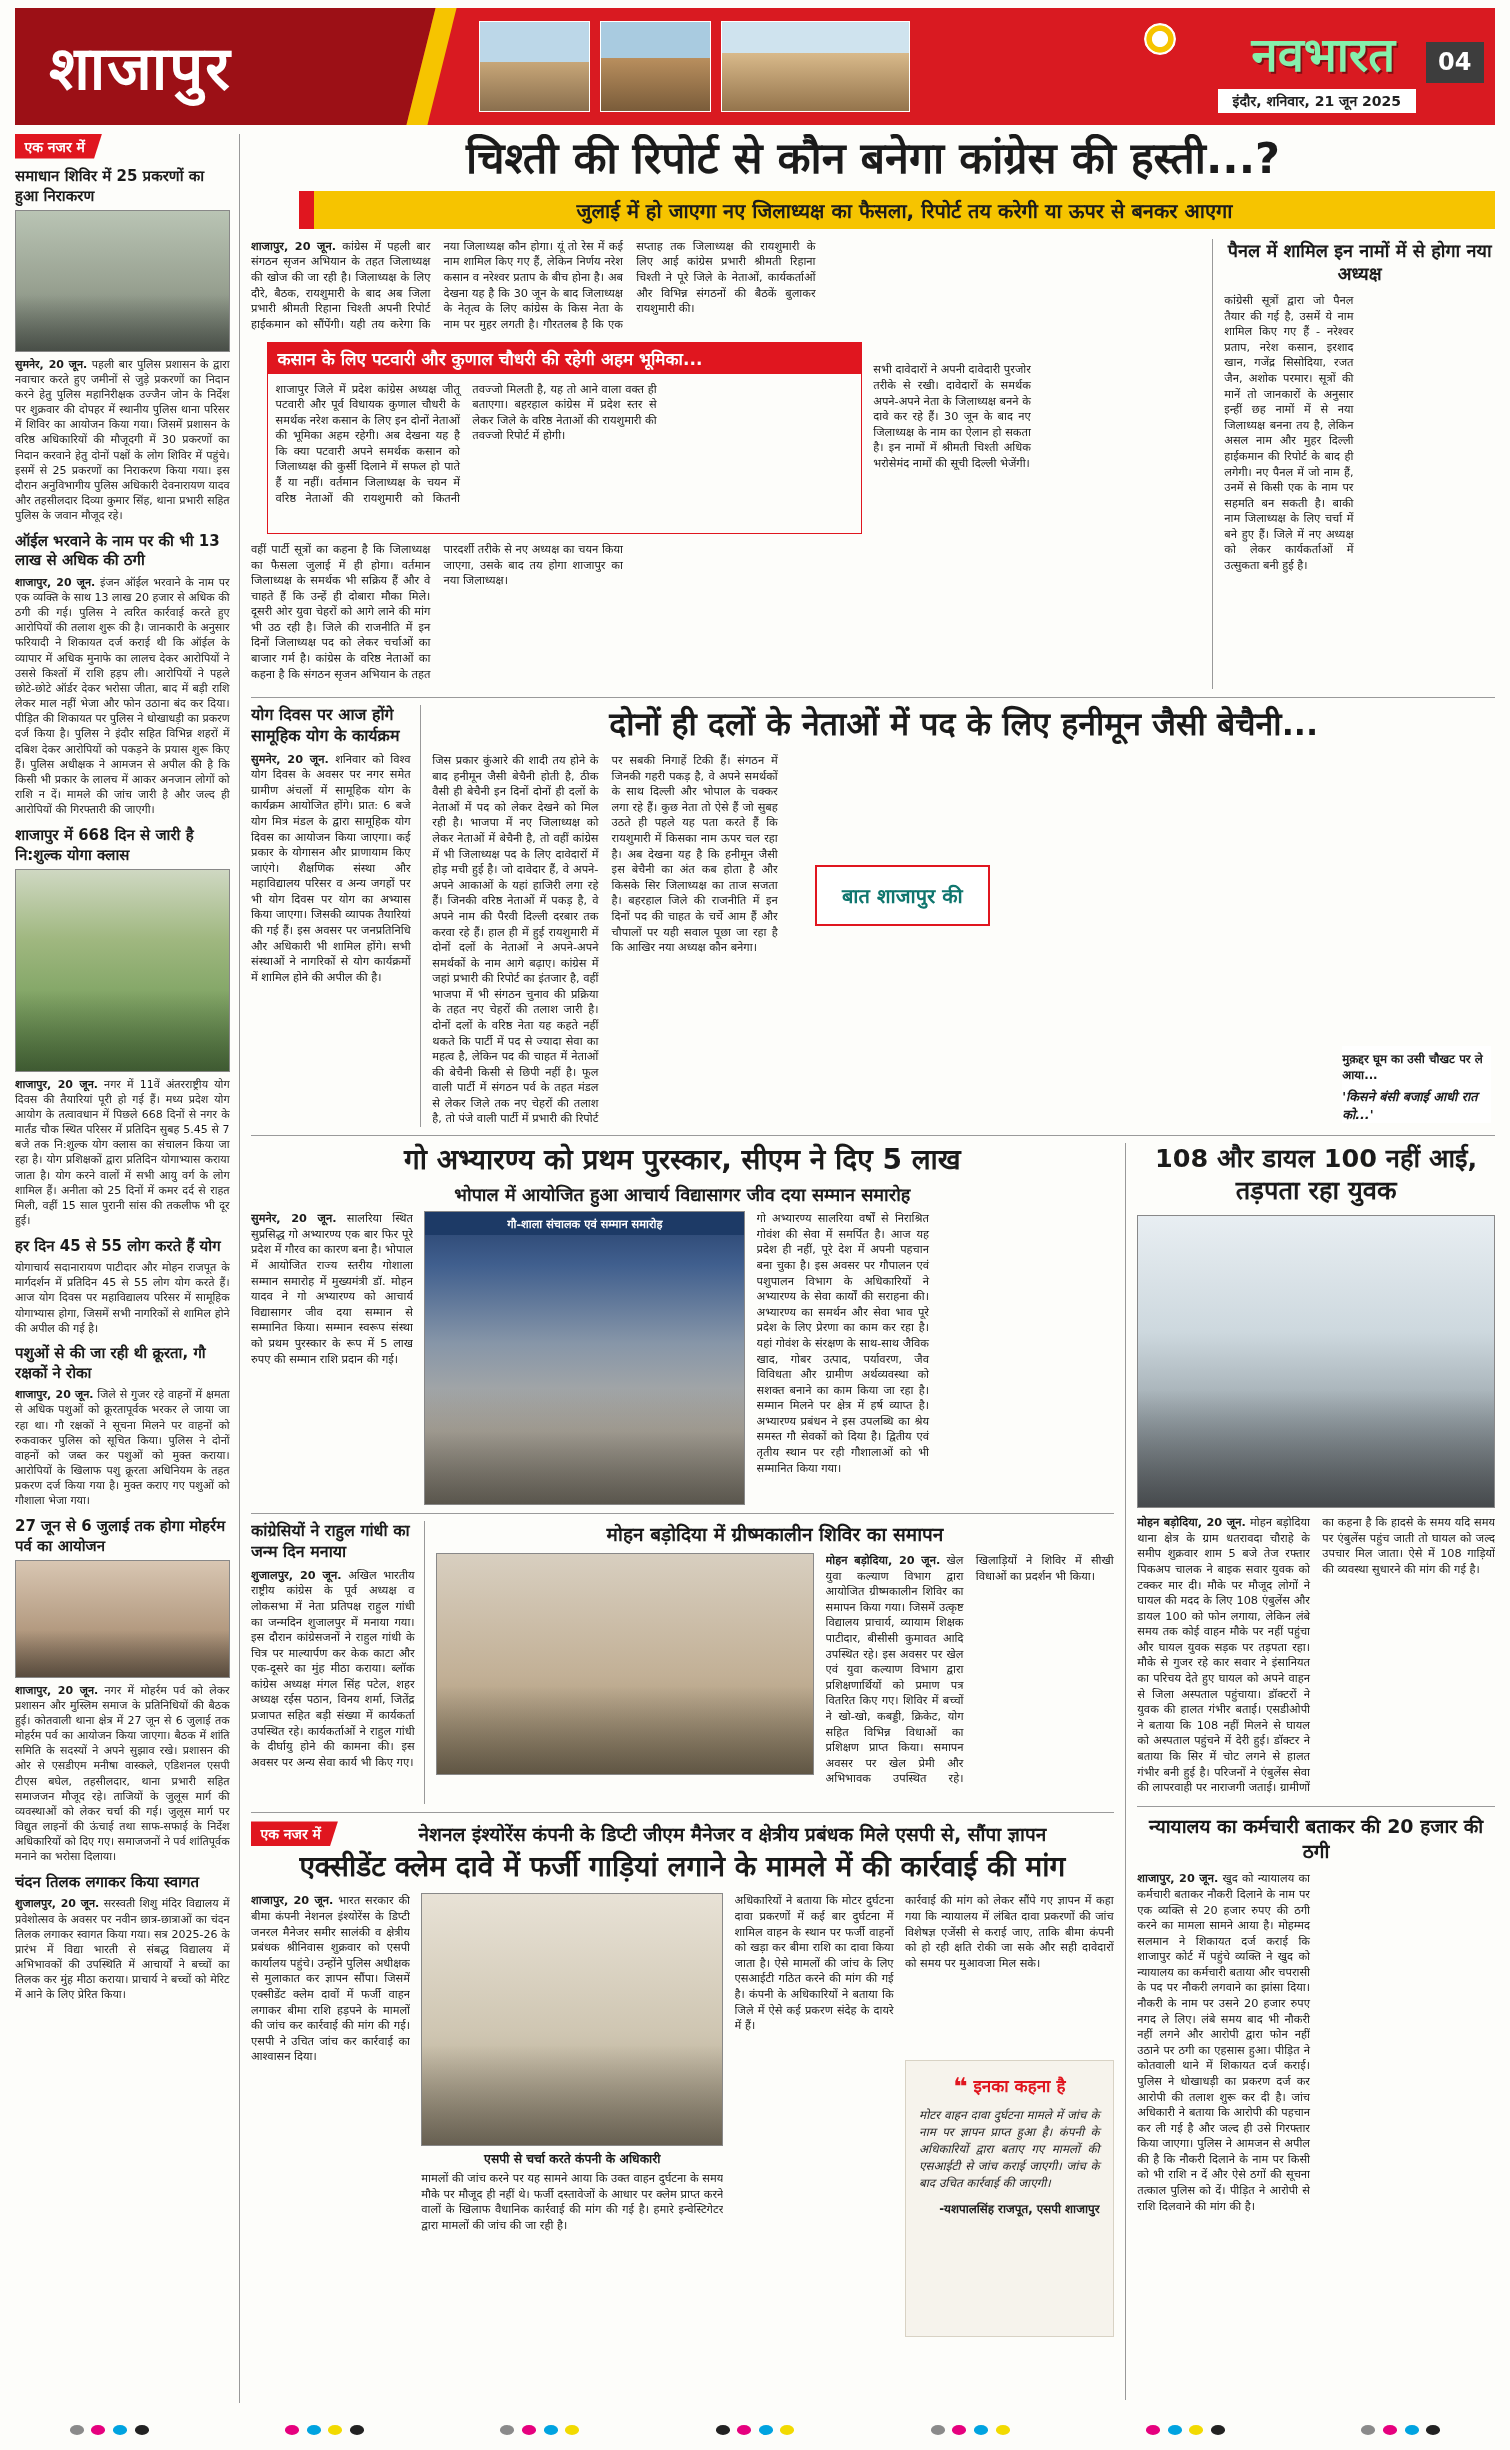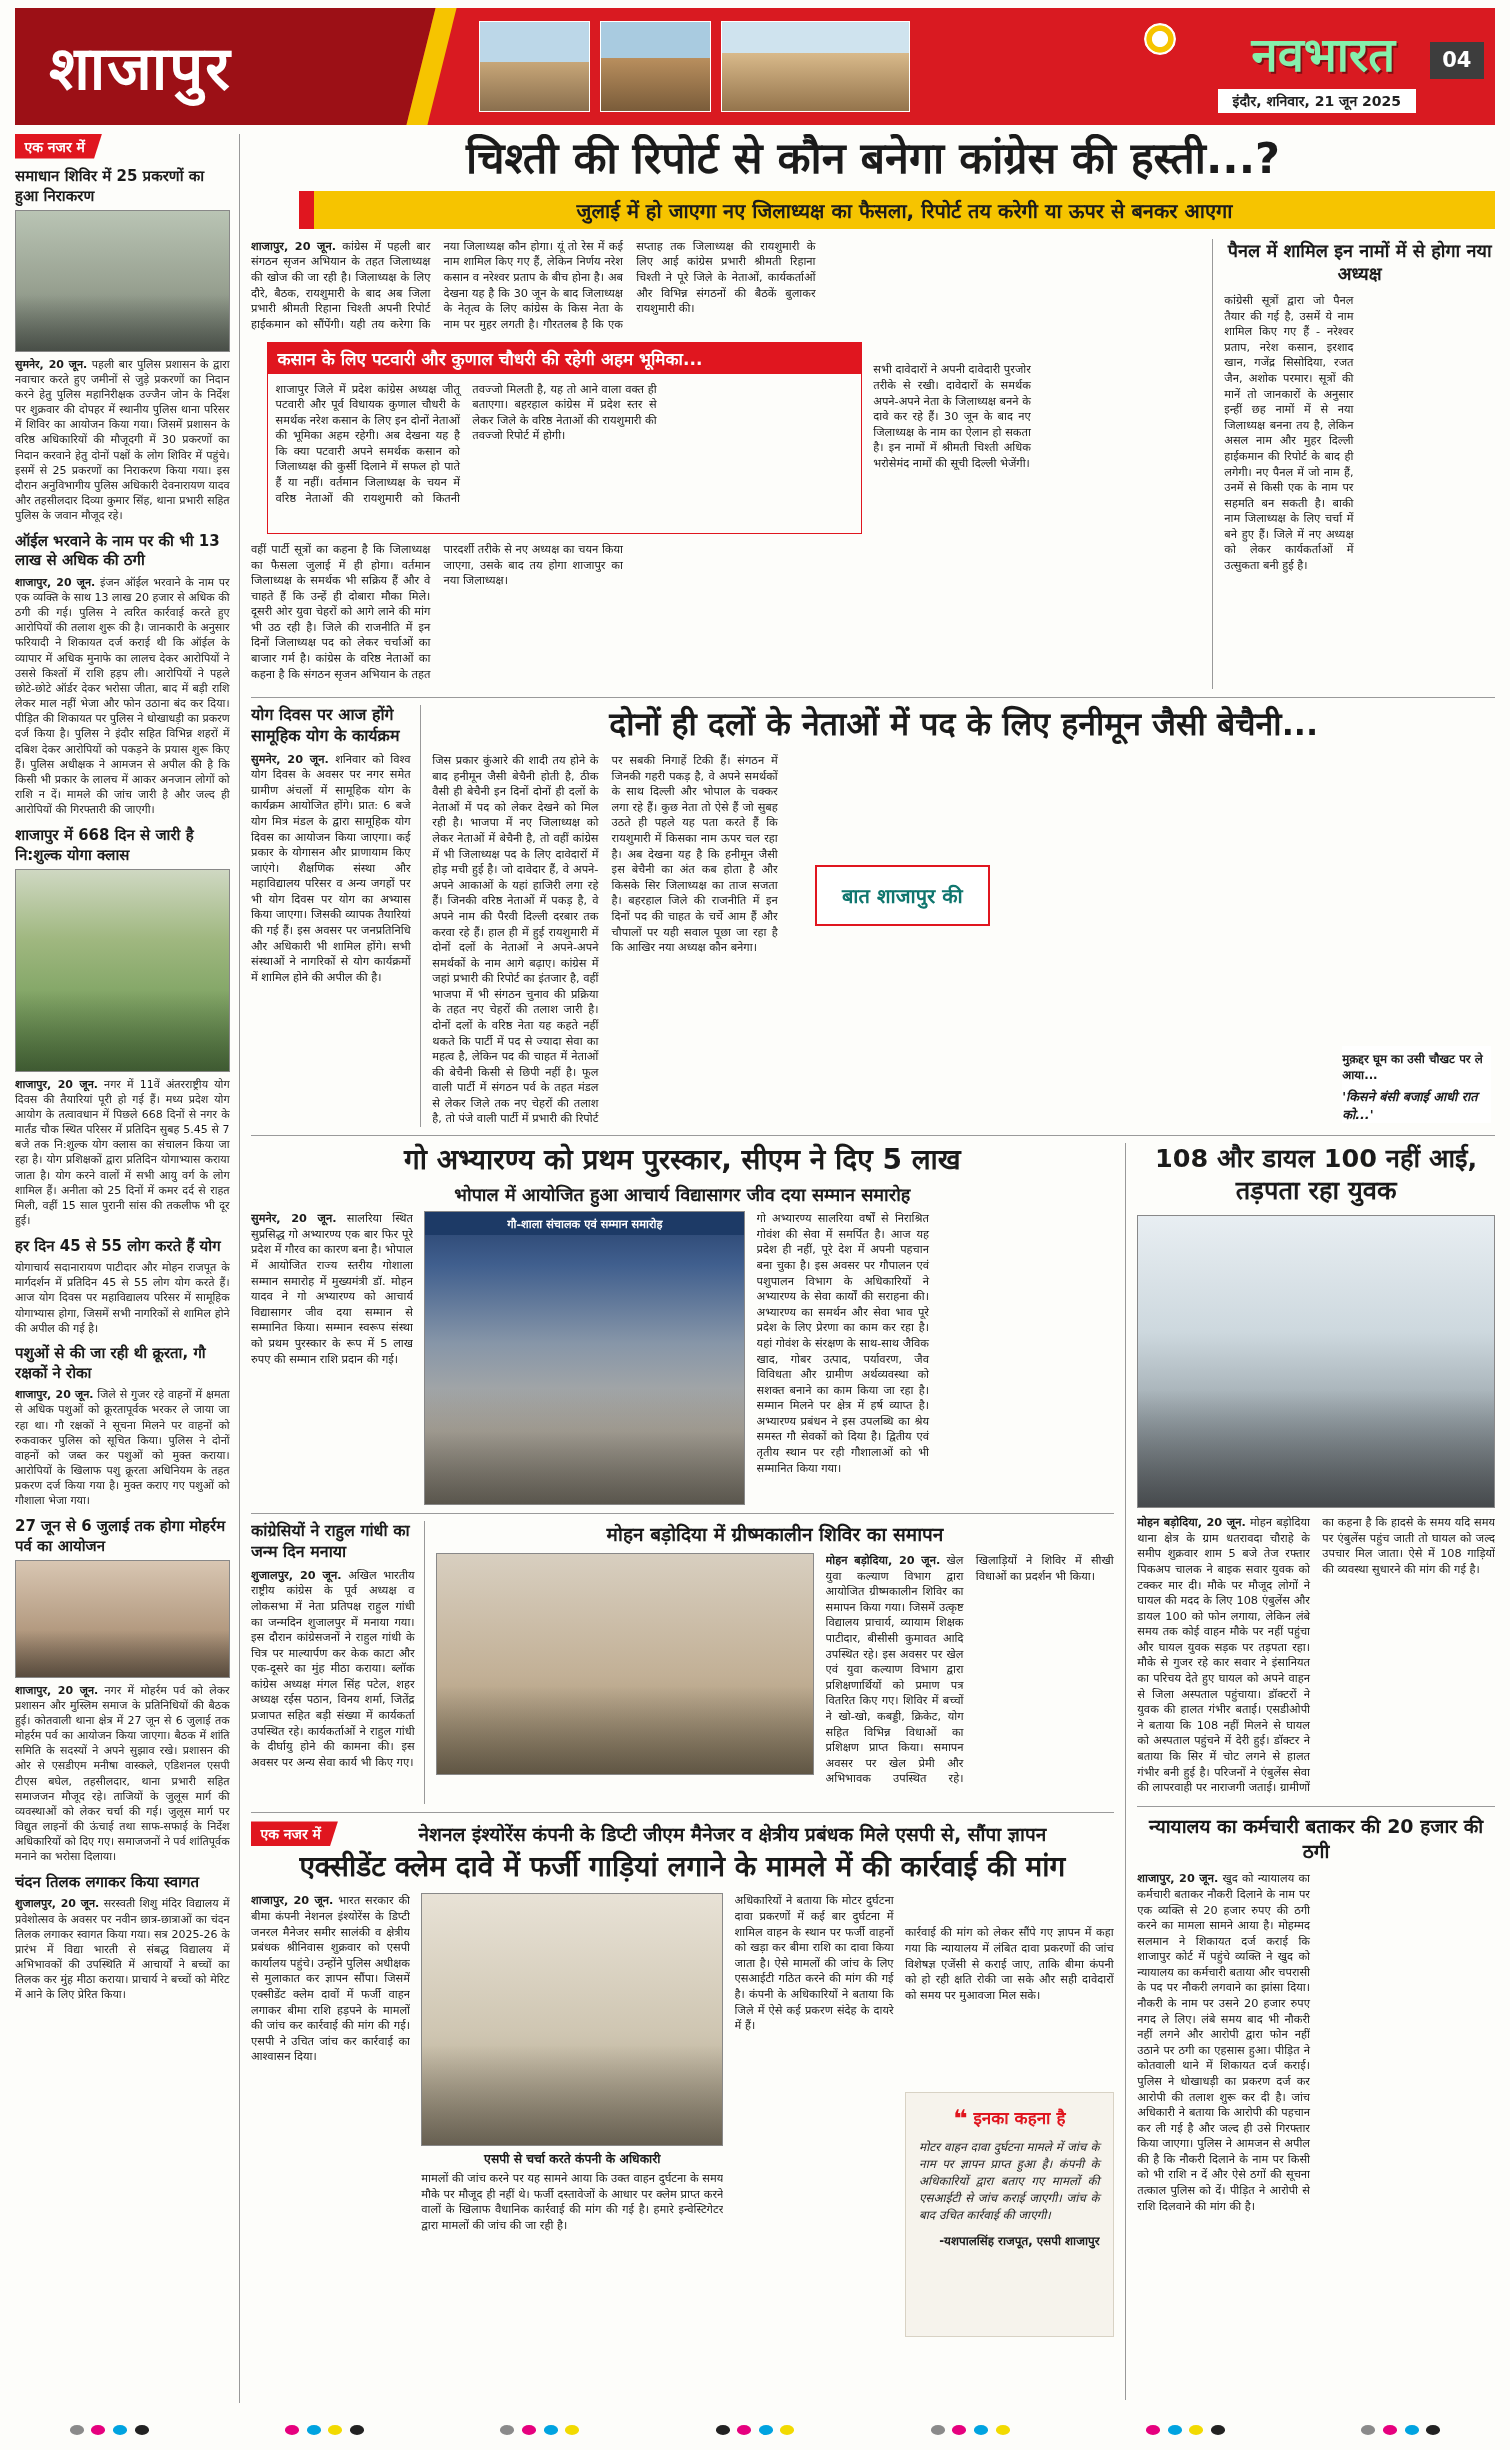--- a/index.html
+++ b/index.html
@@ -16,21 +16,21 @@
   .mh-accent { position:absolute; left:406px; top:0; height:100%; width:21px; background:#f6c400; transform:skewX(-14deg); }
   .mh-city { position:absolute; left:34px; top:17px; font-size:60px; font-weight:700; color:#fff; letter-spacing:1.9px; }
   .thumb { position:absolute; top:13.2px; height:91px; border:1.9px solid #fff; }
   .t1 { left:464px; width:111px; background:linear-gradient(#bcd7e8 45%, #c7a678 45%, #8a6f4e); }
   .t2 { left:585px; width:111px; background:linear-gradient(#a9cbe0 40%, #b98f5e 40%, #7a5c3a); }
   .t3 { left:706px; width:189px; background:linear-gradient(#cfe3ee 35%, #d8b98a 35%, #94744c); }
   .mh-logo { position:absolute; right:319px; top:15px; width:32px; height:32px; border-radius:50%;
     background:radial-gradient(circle at 50% 50%, #fff 0 7.6px, #f6c400 8.5px 13.2px, #ffffff 14px); border:1.9px solid #fff; }
   .mh-paper { position:absolute; right:100px; top:13.2px; font-size:47px; font-weight:700; color:#86efac; text-shadow:1.9px 1.9px 0 #7d0d12; }
   .mh-edition { position:absolute; right:79px; top:81px; background:#fff; color:#222; font-size:14px; font-weight:600; padding:2.8px 15px; }
-  .mh-page { position:absolute; right:11.3px; top:34px; background:#3d3d3d; color:#fff; font-weight:700; font-size:21px; padding:6.6px 12.3px; }
+  .mh-page { position:absolute; right:11.3px; top:34px; background:#3d3d3d; color:#fff; font-weight:700; font-size:24px; padding:6.6px 12.3px; }
 
   
   .bodytext { font-size:11.3px; line-height:1.38; text-align:justify; overflow:hidden; }
   .dl { font-weight:700; }
   .flag { display:inline-block; background:#e0161f; color:#fff; font-weight:700; font-size:14px;
           padding:2.8px 17px 2.8px 9.4px; clip-path:polygon(0 0,100% 0,91% 100%,0 100%); }
   .sep { border:none; border-top:0.9px solid #9a9a9a; margin:7.6px 0; }
   .center { text-align:center; }
 
   
@@ -102,21 +102,21 @@
 
   .band-top { display:flex; align-items:center; gap:13.2px; margin:5.7px 0 3.8px; }
   .strap { font-size:19px; font-weight:700; flex:1; text-align:center; }
   .band-row { display:flex; gap:11.3px; margin-top:9.4px; }
   .band-c1 { width:159px; height:444px; }
   .band-photo-stack { width:302px; flex:none; }
   .ph-office { height:253px; background:linear-gradient(180deg,#e8e2d6,#cfc6b2 55%,#a79a80); }
   .caption { font-size:12.3px; font-weight:700; text-align:center; margin:3.8px 0; }
   .band-photo-stack .bodytext { height:160px; }
   .band-c3 { width:159px; height:444px; }
-  .band-right { flex:1; display:flex; flex-direction:column; gap:7.6px;margin-top:32px; }
+  .band-right { flex:1; display:flex; flex-direction:column; gap:7.6px; }
   .band-right > .bodytext { height:159px; }
   .quote-box { flex:1; background:#f6f3ec; border:0.9px solid #d8d2c4; padding:11.3px 13.2px; position:relative; }
   .qb-label { color:#e0161f; font-weight:700; font-size:17px; text-align:center; margin-bottom:5.7px; }
   .qmark { font-size:24.5px; vertical-align:middle; }
   .qb-text { font-size:11.8px; line-height:1.45; text-align:justify; font-style:italic; }
   .qb-attr { font-size:11.8px; font-weight:700; text-align:right; margin-top:7.6px; }
 
   .h-dial { font-size:25.5px; font-weight:700; text-align:center; line-height:1.25; margin-bottom:7.6px; }
   .ph-street { height:293px; margin-bottom:7.6px;
     background:linear-gradient(180deg,#e8eef2 0%,#cdd8de 40%,#9aa5ab 70%,#6b7277 100%); }

